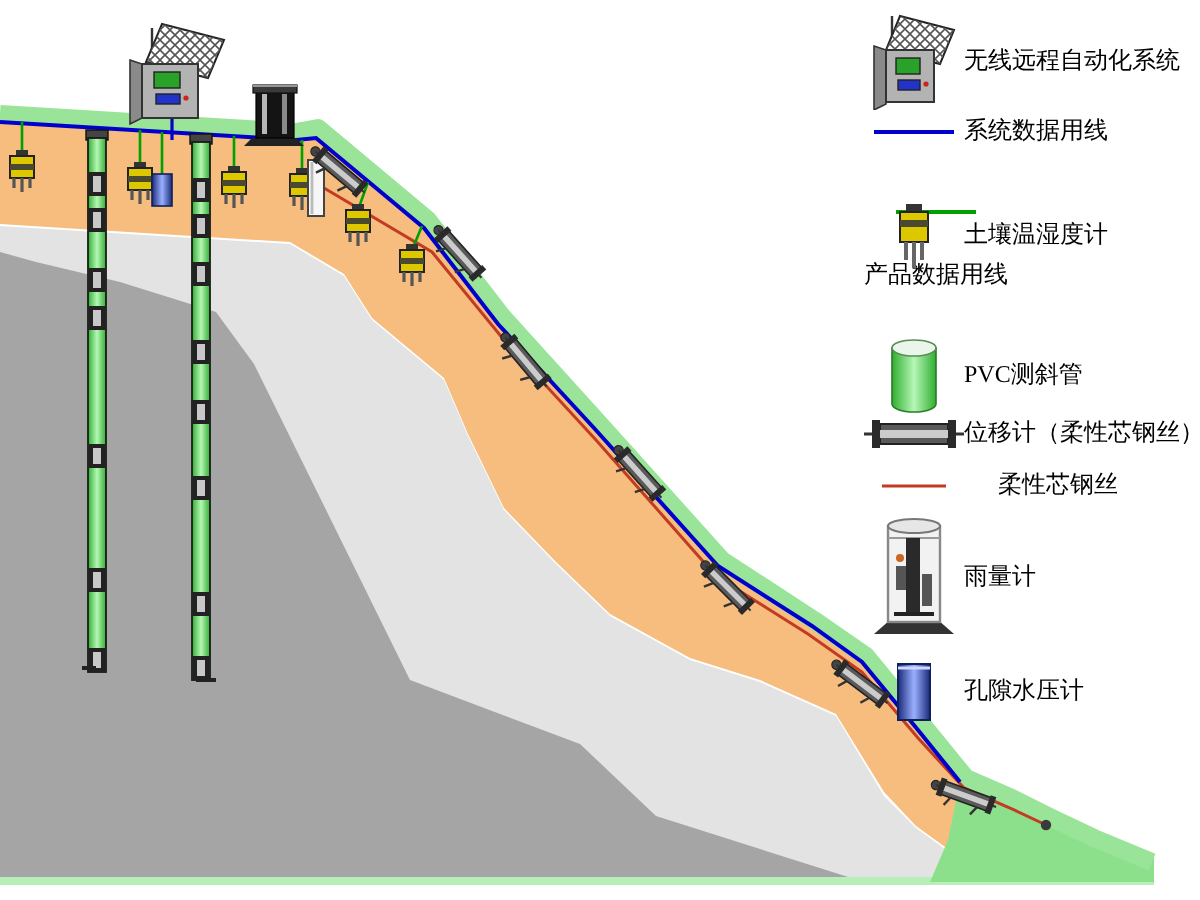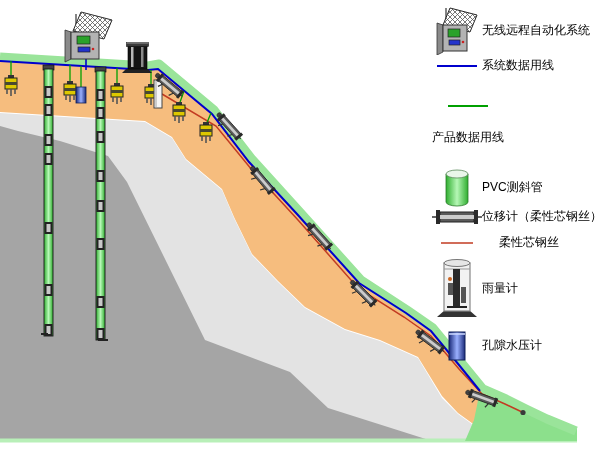--- a/index.html
+++ b/index.html
@@ -1,17 +1,17 @@
 <!DOCTYPE html>
 <html><head>
 <meta charset="utf-8">
 <style>
   html,body{margin:0;padding:0;background:#fff;}
   .canvas{position:relative;width:600px;height:450px;background:#ffffff;overflow:hidden;
-          font-family:Liberation Sans, sans-serif;}
+          font-family:Liberation Serif, serif;}
   .canvas svg.main{position:absolute;top:0;left:0;}
   .legend-row{position:absolute;display:flex;align-items:center;}
   .licon{flex:0 0 50px;width:50px;display:flex;justify-content:center;align-items:center;}
   .llabel{font-size:12px;line-height:1.1;color:#000;white-space:nowrap;}
 </style>
 </head>
 <body>
 
 <div class="canvas">
 
@@ -192,20 +192,33 @@
 
   <div class="legend-row" style="left:432px;top:81px;height:16px;flex-direction:column;">
     <span class="licon">
       <svg width="44" height="6" viewBox="0 0 44 6">
           <line x1="2" y1="3" x2="42" y2="3" stroke="#00a000" stroke-width="2"></line>
         </svg>
     </span>
     <span class="llabel">产品数据用线</span>
   </div>
 
+  <div class="legend-row" style="left:432px;top:101px;height:34px;">
+    <span class="licon">
+      <svg width="22" height="33" viewBox="0 0 22 33">
+        <rect x="7" y="0" width="8" height="4" fill="#333"></rect>
+        <rect x="4" y="4" width="14" height="15" fill="#ddc800" stroke="#222"></rect>
+        <rect x="4" y="8" width="14" height="3.5" fill="#4a4a30"></rect>
+        <line x1="7" y1="19" x2="7" y2="28" stroke="#666" stroke-width="2"></line>
+        <line x1="11" y1="19" x2="11" y2="32" stroke="#666" stroke-width="2"></line>
+        <line x1="15" y1="19" x2="15" y2="28" stroke="#666" stroke-width="2"></line>
+      </svg>
+    </span>
+    <span class="llabel">土壤温湿度计</span>
+  </div>
 
 
   <div class="legend-row" style="left:432px;top:168px;height:40px;">
     <span class="licon">
       <svg width="26" height="40" viewBox="0 0 26 40">
         <defs>
             <linearGradient id="pg2" x1="0" y1="0" x2="1" y2="0">
           <stop offset="0" stop-color="#2fae2f"></stop>
               <stop offset="0.5" stop-color="#b6f7b6"></stop>
               <stop offset="1" stop-color="#2fae2f"></stop>

